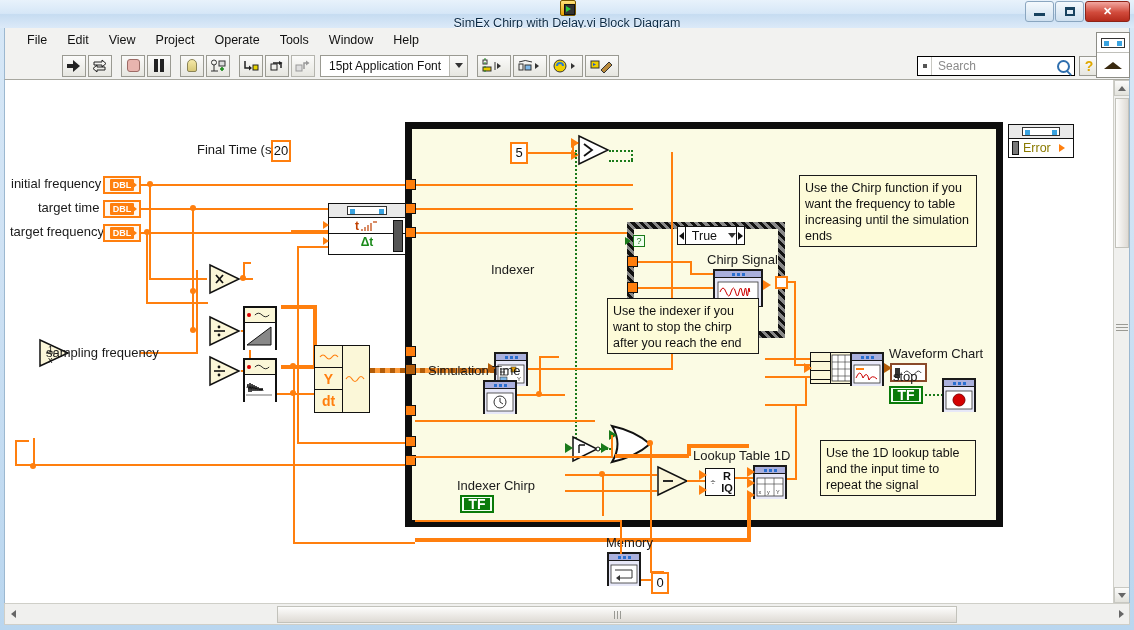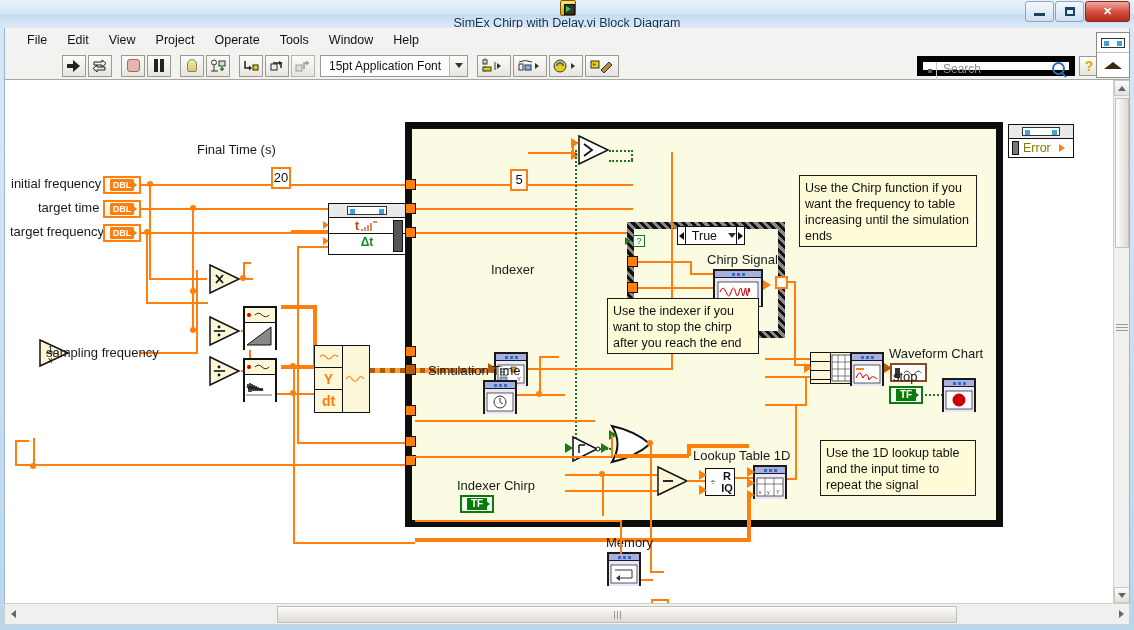--- a/index.html
+++ b/index.html
@@ -108,22 +108,22 @@
   }
   .fontlabel { font-size: 12px; color:#111; padding: 0 8px; white-space:nowrap; }
   .dropcaret {
     width: 18px; height: 20px; border-left: 1px solid #b9b9b2;
     display:flex;align-items:center;justify-content:center; background:linear-gradient(180deg,#fbfbfa,#e6e6e0);
   }
   .caret { width:0;height:0;border-left:4px solid transparent;border-right:4px solid transparent;border-top:5px solid #333;}
   .tbtn.wide { width: 34px; }
   .searchwrap {
     position:absolute; right: 54px; top: 4px;
-    width: 158px; height: 20px; background:#fff; border:6px solid #000000;
-    display:flex; align-items:flex-start;
+    width: 158px; height: 20px; background:#fff; border:1px solid #000000;
+    display:flex; align-items:center;
   }
   .srch-left { width:14px; height:18px; border-right:1px solid #c8c8c2; display:flex;align-items:center;justify-content:center;}
   .srch-left i{display:block;width:4px;height:4px;background:#555;}
   .srch-input { flex:1; font-size:12px; color:#8b8b8b; padding-left:6px; }
   .mag {
     width:13px;height:13px;border:2px solid #2f6fae;border-radius:50%;margin-right:4px;position:relative;
   }
   .mag:after{content:"";position:absolute;right:-4px;bottom:-3px;width:6px;height:2px;background:#2f6fae;transform:rotate(45deg);}
   .helpbtn {
     position:absolute; right:30px; top:4px; width:20px;height:20px;
@@ -195,27 +195,27 @@
   .term .dbl {
     background:#ff7f0e; color:#fff; font-size:9px; font-weight:bold;
     padding:0 3px; line-height:12px; border-radius:1px;
   }
   .term .tarrow{ position:absolute; right:2px; width:0;height:0;
     border-top:4px solid transparent;border-bottom:4px solid transparent;border-left:5px solid #ff7f0e;}
   .boolterm {
     position:absolute; height:18px; border:2px solid #0a7a0a; background:#f2fff2;
     display:flex;align-items:center;justify-content:center;
   }
-  .boolterm .tf{ background:#0a7a0a;color:#fff;font-size:10px;font-weight:bold;padding:0 4px;line-height:12px;}
+  .boolterm .tf{ background:#0a7a0a;color:#fff;font-size:14px;font-weight:bold;padding:0 4px;line-height:12px;}
   .boolterm .tarrow{position:absolute;right:2px;width:0;height:0;
     border-top:4px solid transparent;border-bottom:4px solid transparent;border-left:5px solid #0a7a0a;}
   .const {
     position:absolute; border:2px solid #ff7f0e; background:#fff;
     font-size:13px; color:#111; padding:0 3px; line-height:18px; height:22px;
-    display:flex;align-items:center;justify-content:center;margin-top:27px;
+    display:flex;align-items:center;justify-content:center;
   }
   .tri-wrap { position:absolute; }
   .tri-wrap svg { display:block; }
 
   .sim-node {
     position:absolute; background:#cfd0ef; border:2px solid #1a1a1a;
   }
   .sim-node .hdr {
     height:7px; background:#aab0dd; border-bottom:1px solid #1a1a1a;
     display:flex; align-items:center; justify-content:center; gap:2px;

